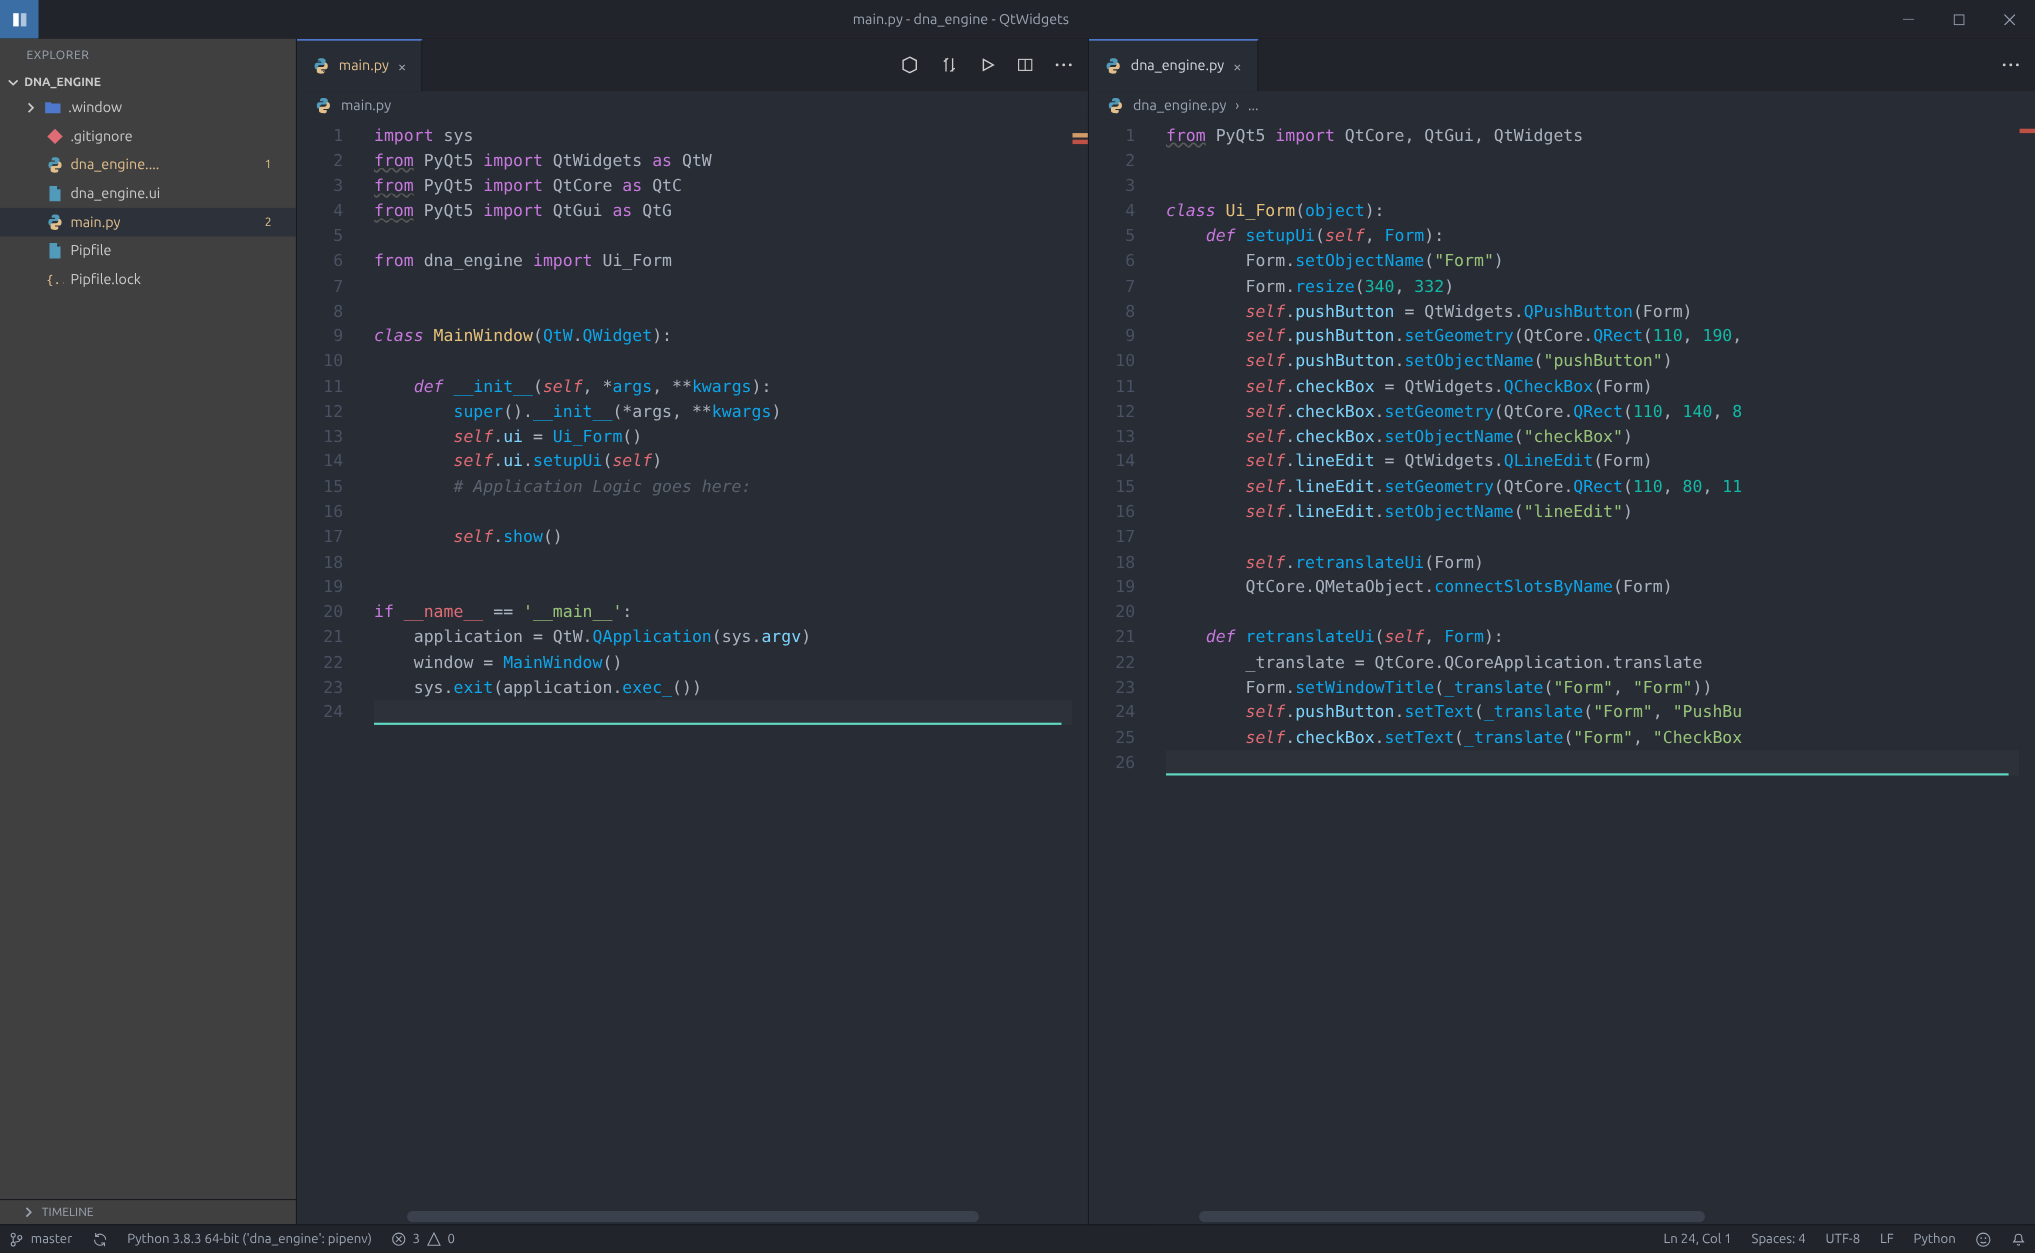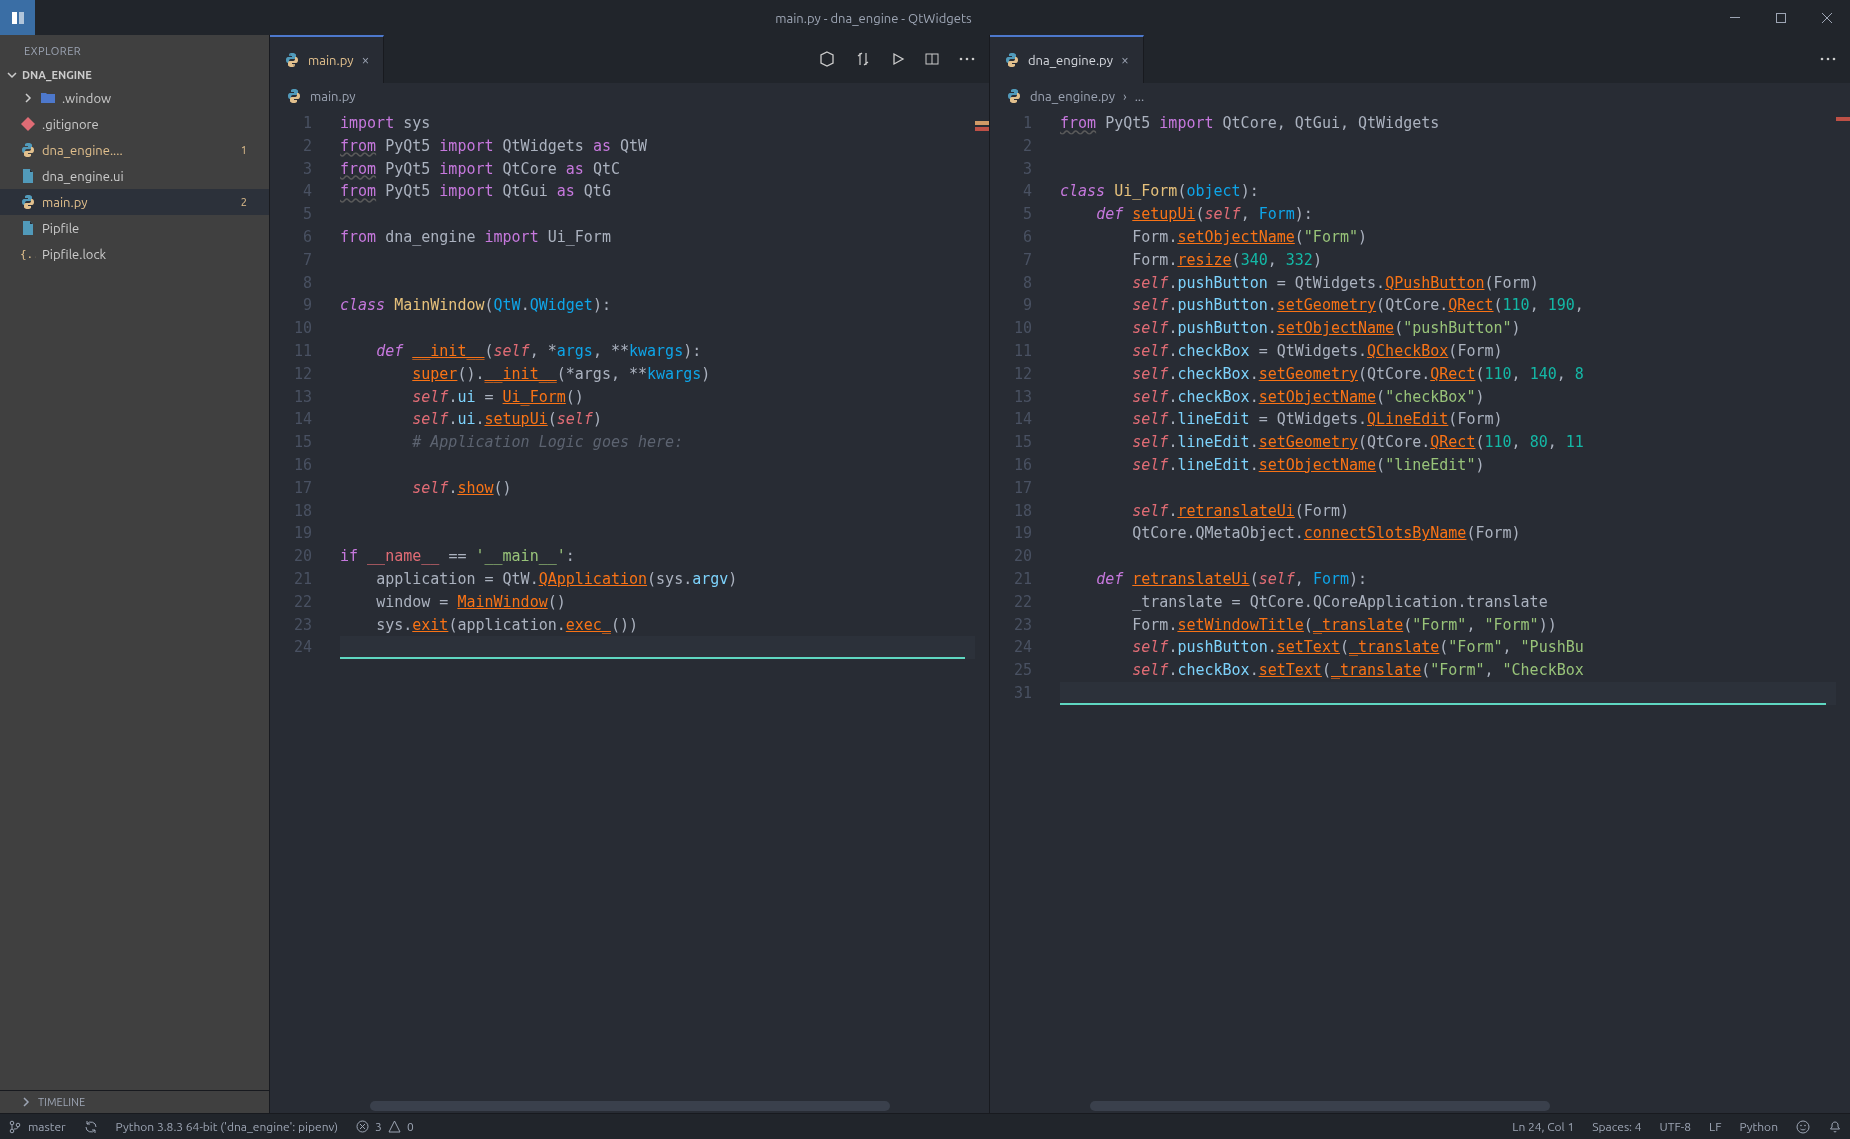--- a/index.html
+++ b/index.html
@@ -70,21 +70,21 @@
 }
 .tree-item {
   height: 26px;
   display:flex;
   align-items:center;
   padding: 0 8px 0 22px;
   font-size:13px;
   color:#cccccc;
   gap:6px;
 }
-.tree-item.indent { padding-left:20px; }
+.tree-item.indent { padding-left:42px; }
 .tree-item.modified { color:#e2c08d; }
 .tree-item.selected { background:#2c313a; }
 .tree-item .icon { width:16px; text-align:center; }
 .tree-item .badge { margin-left:auto; font-size:11px; padding-right:14px;}
 .sidebar-footer {
   border-top:1px solid #181a1f;
   padding:5px 10px 5px 20px;
   color:#9da5b4;
   font-size:11px;
   display:flex;
@@ -167,21 +167,21 @@
   white-space:pre;
   overflow:hidden;
   position:relative;
 }
 .code .row { height:22.8px; position:relative;}
 .row.current { background:#2c313a; }
 
 .kw { color:#c678dd; font-style:italic;}
 .kw2 { color:#c678dd;}
 .dec { color:#c678dd; text-decoration: underline wavy #5a5a5a; text-decoration-skip-ink:none;}
-.fn { color:#f97316;text-decoration:underline;}
+.fn { color:#0ea5e9;}
 .cls { color:#e5c07b;}
 .str { color:#98c379;}
 .num { color:#14b8a6;margin-top:24px;}
 .self { color:#e06c75; font-style:italic;}
 .param { color:#0ea5e9; }
 .var { color:#e06c75;}
 .cmt { color:#5c6370; font-style:italic;}
 .op { color:#abb2bf;}
 .mod { color:#abb2bf;}
 .prop { color:#7dd3fc;}
@@ -474,21 +474,21 @@
             <div class="ln">16</div>
             <div class="ln">17</div>
             <div class="ln">18</div>
             <div class="ln">19</div>
             <div class="ln">20</div>
             <div class="ln">21</div>
             <div class="ln">22</div>
             <div class="ln">23</div>
             <div class="ln">24</div>
             <div class="ln">25</div>
-            <div class="ln">31</div>
+            <div class="ln">26</div>
           </div>
         <div class="code" id="code-right"><div class="row"><span class="dec">from</span> <span class="mod">PyQt5</span> <span class="kw2">import</span> <span class="mod">QtCore</span>, <span class="mod">QtGui</span>, <span class="mod">QtWidgets</span></div><div class="row">&nbsp;</div><div class="row">&nbsp;</div><div class="row"><span class="kw">class</span> <span class="cls">Ui_Form</span>(<span class="param">object</span>):</div><div class="row">    <span class="kw">def</span> <span class="fn">setupUi</span>(<span class="self">self</span>, <span class="param">Form</span>):</div><div class="row">        <span class="mod">Form</span>.<span class="fn">setObjectName</span>(<span class="str">"Form"</span>)</div><div class="row">        <span class="mod">Form</span>.<span class="fn">resize</span>(<span class="num">340</span>, <span class="num">332</span>)</div><div class="row">        <span class="self">self</span>.<span class="prop">pushButton</span> <span class="op">=</span> <span class="mod">QtWidgets</span>.<span class="fn">QPushButton</span>(<span class="mod">Form</span>)</div><div class="row">        <span class="self">self</span>.<span class="prop">pushButton</span>.<span class="fn">setGeometry</span>(<span class="mod">QtCore</span>.<span class="fn">QRect</span>(<span class="num">110</span>, <span class="num">190</span>,</div><div class="row">        <span class="self">self</span>.<span class="prop">pushButton</span>.<span class="fn">setObjectName</span>(<span class="str">"pushButton"</span>)</div><div class="row">        <span class="self">self</span>.<span class="prop">checkBox</span> <span class="op">=</span> <span class="mod">QtWidgets</span>.<span class="fn">QCheckBox</span>(<span class="mod">Form</span>)</div><div class="row">        <span class="self">self</span>.<span class="prop">checkBox</span>.<span class="fn">setGeometry</span>(<span class="mod">QtCore</span>.<span class="fn">QRect</span>(<span class="num">110</span>, <span class="num">140</span>, <span class="num">8</span></div><div class="row">        <span class="self">self</span>.<span class="prop">checkBox</span>.<span class="fn">setObjectName</span>(<span class="str">"checkBox"</span>)</div><div class="row">        <span class="self">self</span>.<span class="prop">lineEdit</span> <span class="op">=</span> <span class="mod">QtWidgets</span>.<span class="fn">QLineEdit</span>(<span class="mod">Form</span>)</div><div class="row">        <span class="self">self</span>.<span class="prop">lineEdit</span>.<span class="fn">setGeometry</span>(<span class="mod">QtCore</span>.<span class="fn">QRect</span>(<span class="num">110</span>, <span class="num">80</span>, <span class="num">11</span></div><div class="row">        <span class="self">self</span>.<span class="prop">lineEdit</span>.<span class="fn">setObjectName</span>(<span class="str">"lineEdit"</span>)</div><div class="row">&nbsp;</div><div class="row">        <span class="self">self</span>.<span class="fn">retranslateUi</span>(<span class="mod">Form</span>)</div><div class="row">        <span class="mod">QtCore</span>.<span class="mod">QMetaObject</span>.<span class="fn">connectSlotsByName</span>(<span class="mod">Form</span>)</div><div class="row">&nbsp;</div><div class="row">    <span class="kw">def</span> <span class="fn">retranslateUi</span>(<span class="self">self</span>, <span class="param">Form</span>):</div><div class="row">        <span class="mod">_translate</span> <span class="op">=</span> <span class="mod">QtCore</span>.<span class="mod">QCoreApplication</span>.<span class="mod">translate</span></div><div class="row">        <span class="mod">Form</span>.<span class="fn">setWindowTitle</span>(<span class="fn">_translate</span>(<span class="str">"Form"</span>, <span class="str">"Form"</span>))</div><div class="row">        <span class="self">self</span>.<span class="prop">pushButton</span>.<span class="fn">setText</span>(<span class="fn">_translate</span>(<span class="str">"Form"</span>, <span class="str">"PushBu</span></div><div class="row">        <span class="self">self</span>.<span class="prop">checkBox</span>.<span class="fn">setText</span>(<span class="fn">_translate</span>(<span class="str">"Form"</span>, <span class="str">"CheckBox</span></div><div class="row current">&nbsp;<div class="cursor-line-under"></div></div></div>
         <div class="minimap">
           <div class="overview-mark" style="background:#be5046;margin-top:8px"></div>
         </div>
         <div class="scroll-h" style="left:100px;width:460px"></div>
       </div>
     </div>
   </div>
 </div>

